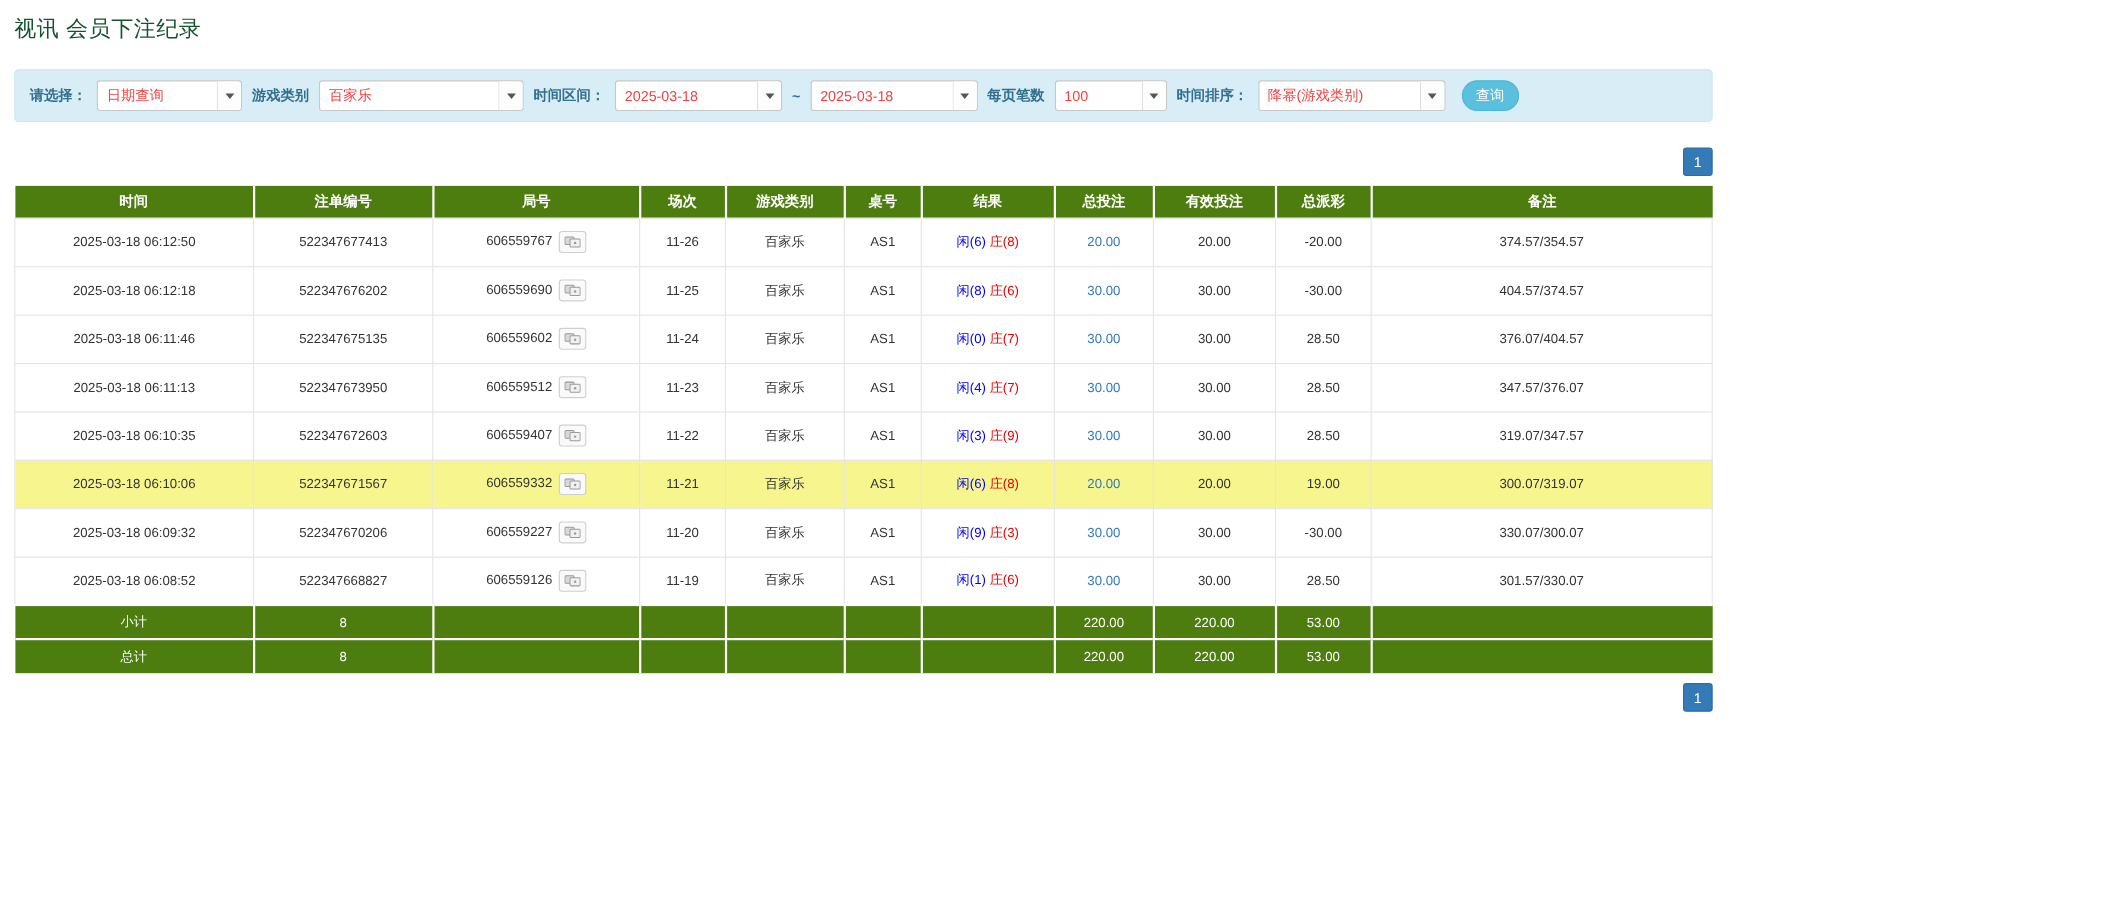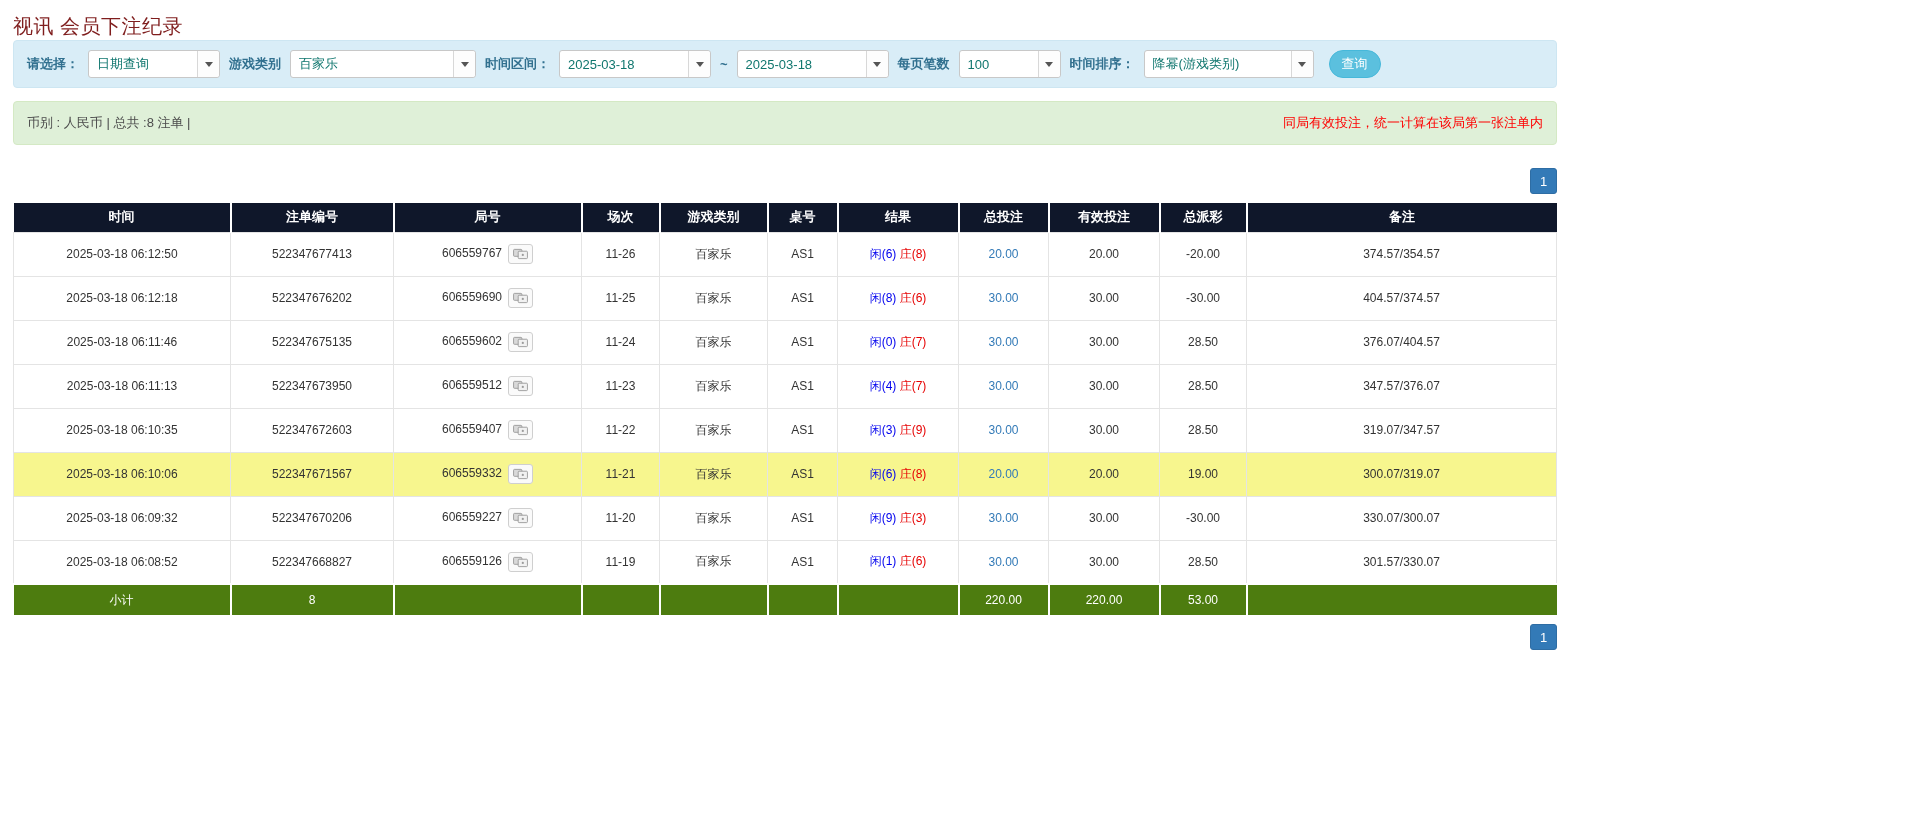--- a/index.html
+++ b/index.html
@@ -3,33 +3,33 @@
 <meta charset="utf-8">
 <style>
   * { box-sizing: border-box; }
   html,body { margin:0; padding:0; }
   body {
     width:1919px; height:815px; background:#fff; overflow:hidden;
     font-family:"Liberation Sans","DejaVu Sans",sans-serif; color:#333;
   }
   .page { width:1544px; margin-left:13px; }
 
-  .page-title { font-size:20px; color:#7f1d1d; margin:13px 0 0; font-weight:400; letter-spacing:0.5px; }
+  .page-title { font-size:20px; color:#14532d; margin:13px 0 23px; font-weight:400; letter-spacing:0.5px; }
 
   
   .filter-bar {
     background:#d9edf7; border:1px solid #cde6f2; border-radius:4px;
     padding:9px 13px; display:flex; align-items:center; gap:9px; font-size:13px;
   }
   .filter-label { color:#31708f; font-weight:700; white-space:nowrap; }
   .combo {
     display:inline-flex; align-items:stretch; background:#fff;
     border:1px solid #c8c8c8; border-radius:3px; height:28px; cursor:pointer;
   }
-  .combo-value { padding:12px 8px; display:flex; align-items:center; font-size:13px; color:#0f766e; flex:1; white-space:nowrap; overflow:hidden; }
+  .combo-value { padding:12px 8px; display:flex; align-items:center; font-size:13px; color:#ef4444; flex:1; white-space:nowrap; overflow:hidden; }
   .combo-arrow { width:22px; border-left:1px solid #d8d8d8; display:flex; align-items:center; justify-content:center; background:#fdfdfd; border-radius:0 3px 3px 0; }
   .combo-arrow::after { content:''; width:0; height:0; border-left:4px solid transparent; border-right:4px solid transparent; border-top:5px solid #555; }
   .w-select{width:132px} .w-game{width:186px} .w-date{width:152px} .w-size{width:102px} .w-sort{width:170px}
   .search-button {
     background:#5bc0de; border:1px solid #46b8da; color:#fff; font-size:13px;
     height:28px; padding:0 12px; border-radius:14px; cursor:pointer; margin-left:6px;
     font-family:inherit;
   }
 
   
@@ -44,21 +44,21 @@
   .pagination-row { display:flex; justify-content:flex-end; margin:23px 0 9px; }
   .pagination-row.bottom { margin:9px 0 0; }
   .page-button {
     min-width:27px; height:26px; background:#337ab7; color:#fff; border:1px solid #2e6da4;
     border-radius:3px; font-size:13px; display:flex; align-items:center; justify-content:center; cursor:pointer;
   }
 
   
   table.bet-table { width:100%; border-collapse:collapse; table-layout:fixed; font-size:12px; }
   .bet-table thead th {
-    background:#0f172a; color:#fff; font-weight:700; height:29px;
+    background:#4d7c0f; color:#fff; font-weight:700; height:29px;
     border-right:2px solid #fff; font-size:13px; text-align:center;
   }
   .bet-table thead th:last-child { border-right:none; }
   .bet-table tbody td {
     height:44px; text-align:center; border:1px solid #e4e4e4; background:#fff; color:#333;
   }
   .bet-table tbody tr.highlight td { background:var(--highlight-yellow,#f7f68e); }
   .player-blue { color:var(--player-blue,#0000ee); }
   .banker-red  { color:var(--banker-red,#e60000); }
   .link-blue   { color:var(--link-blue,#337ab7); cursor:pointer; }
@@ -114,24 +114,20 @@
 
     <span class="filter-label">时间排序：</span>
     <div class="combo w-sort">
       <span class="combo-value">降幂(游戏类别)</span>
       <span class="combo-arrow"></span>
     </div>
 
     <button class="search-button">查询</button>
   </div>
 
-  <div class="info-bar">
-    <span class="info-summary">币别 : 人民币 | 总共 :8 注单 |</span>
-    <span class="info-notice">同局有效投注，统一计算在该局第一张注单内</span>
-  </div>
 
   <div class="pagination-row">
     <div class="page-button">1</div>
   </div>
 
   <table class="bet-table">
     <colgroup>
       <col style="width:217px">
         <col style="width:163px">
         <col style="width:188px">
@@ -320,20 +316,33 @@
           <td></td>
           <td></td>
           <td></td>
           <td></td>
           <td></td>
           <td>220.00</td>
           <td>220.00</td>
           <td>53.00</td>
           <td></td>
         </tr>
+        <tr class="summary-row">
+          <td>总计</td>
+          <td>8</td>
+          <td></td>
+          <td></td>
+          <td></td>
+          <td></td>
+          <td></td>
+          <td>220.00</td>
+          <td>220.00</td>
+          <td>53.00</td>
+          <td></td>
+        </tr>
       </tfoot>
   </table>
 
   <div class="pagination-row bottom">
     <div class="page-button">1</div>
   </div>
 
 </div>
 
 </body></html>

